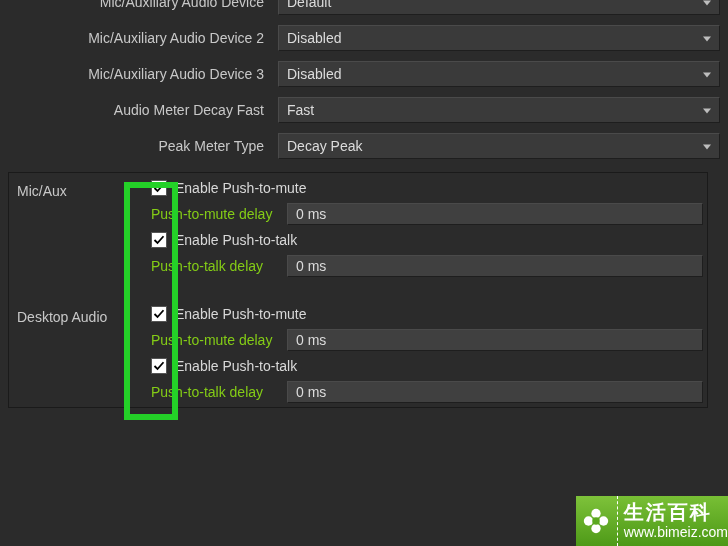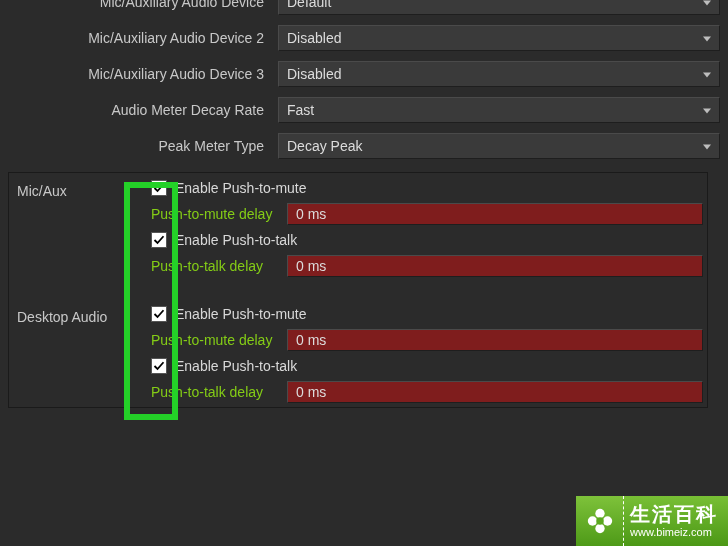--- a/index.html
+++ b/index.html
@@ -98,21 +98,21 @@
     height: 26px;
   }
   .delay-label {
     width: 156px;
     padding-left: 20px;
     color: #84cc16;
   }
   .spinbox {
     flex: 1;
     height: 22px;
-    background: #7f1d1d;
+    background: #404040;
     border: 1px solid #1e1e1e;
     border-top-color: #4a4a4a;
     border-left-color: #4a4a4a;
     color: #dcdcdc;
     padding: 0 8px;
     display: flex;
     align-items: center;
     margin-right: 2px;
   }
 
@@ -153,21 +153,21 @@
   .wm-right {
     flex: 1;
     background: linear-gradient(#78bf35, #4c9816);
     display: flex;
     flex-direction: column;
     justify-content: center;
     padding-left: 6px;
     color: #fff;
   }
   .wm-title { font-size: 20px; font-weight: bold; letter-spacing: 2px; line-height: 1; }
-  .wm-url   { font-size: 11px; margin-top: 2px; }
+  .wm-url   { font-size: 14px; margin-top: 2px; }
 </style>
 </head>
 <body>
 
 <div class="setting-row" style="margin-top:-16px">
   <div class="setting-label">Mic/Auxiliary Audio Device</div>
   <div class="setting-control">
     <div class="dropdown">
       <span>Default</span>
     </div>
@@ -186,21 +186,21 @@
 <div class="setting-row">
   <div class="setting-label">Mic/Auxiliary Audio Device 3</div>
   <div class="setting-control">
     <div class="dropdown">
       <span>Disabled</span>
     </div>
   </div>
 </div>
 
 <div class="setting-row">
-  <div class="setting-label">Audio Meter Decay Rate</div>
+  <div class="setting-label">Audio Meter Decay Fast</div>
   <div class="setting-control">
     <div class="dropdown">
       <span>Fast</span>
     </div>
   </div>
 </div>
 
 <div class="setting-row">
   <div class="setting-label">Peak Meter Type</div>
   <div class="setting-control">

